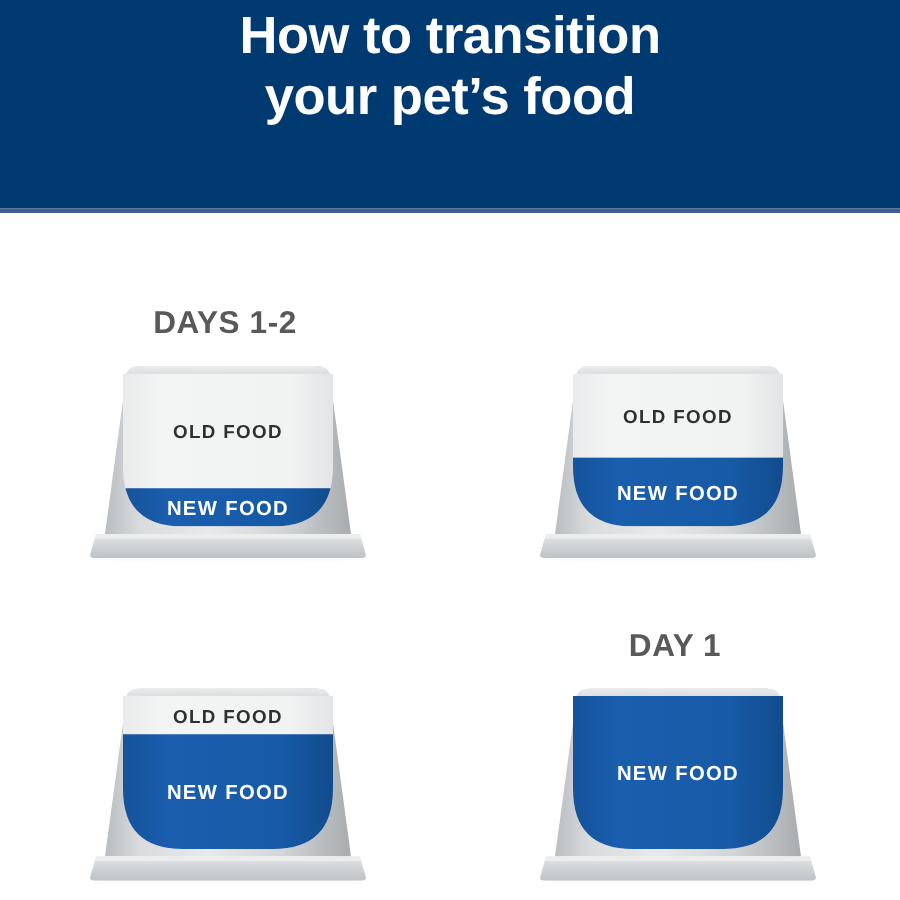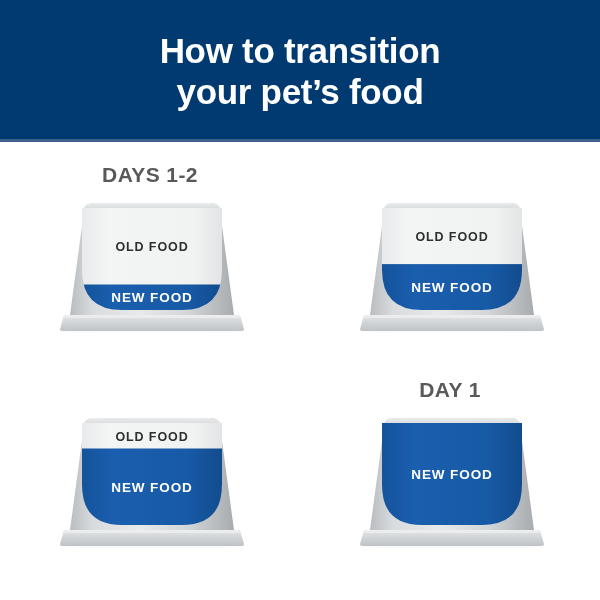--- a/index.html
+++ b/index.html
@@ -24,21 +24,20 @@
   .header {
     position: absolute;
     left: 0;
     top: 0;
     width: 600px;
     height: 139px;
     background: #003a70;
     display: flex;
     flex-direction: column;
     align-items: center;
-    justify-content: center;
     box-sizing: border-box;
     padding-top: 4px;
   }
   .header-rule {
     position: absolute;
     left: 0;
     top: 139px;
     width: 600px;
     height: 3px;
     background: #3f5f8c;
@@ -62,20 +61,21 @@
     height: 461px;
     display: grid;
     grid-template-columns: 300px 300px;
     grid-template-rows: 215px 215px;
     align-content: start;
   }
   .card {
     position: relative;
     width: 300px;
     height: 215px;
+    margin-top: 41px;
   }
   .card-title {
     position: absolute;
     left: 0;
     top: 24px;
     width: 300px;
     text-align: center;
     color: #58595b;
     font-size: 21px;
     font-weight: bold;

